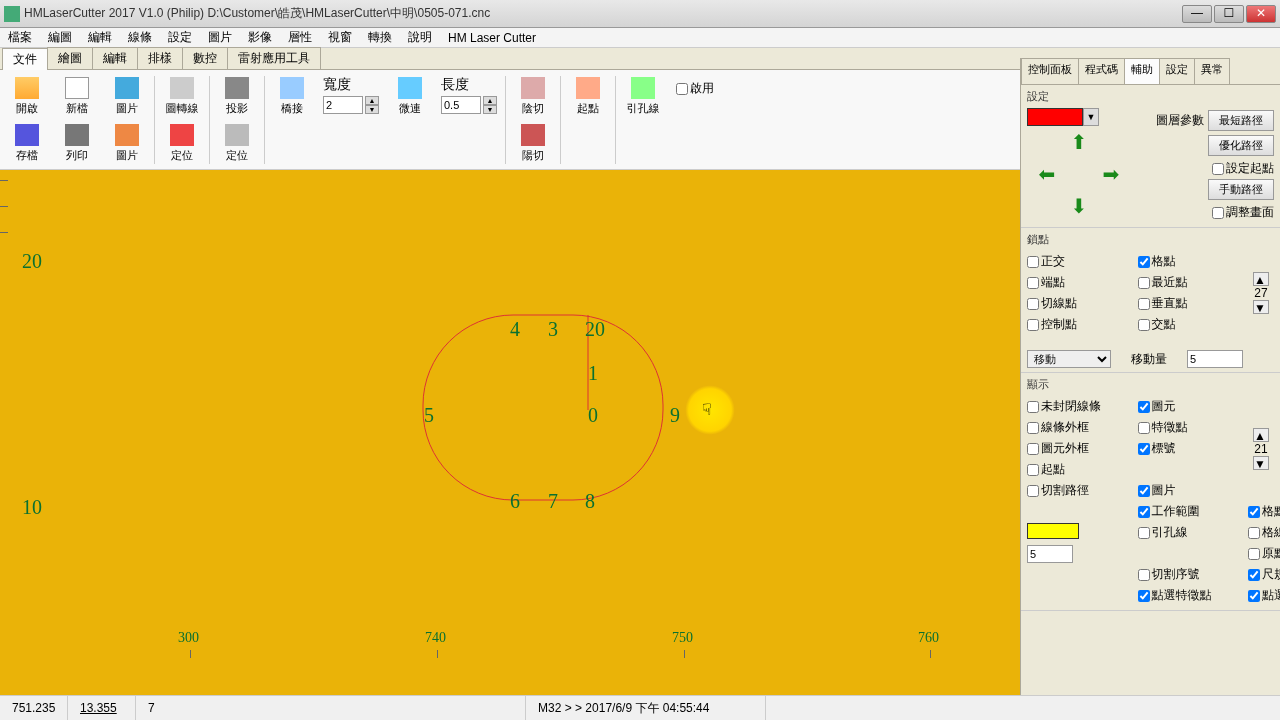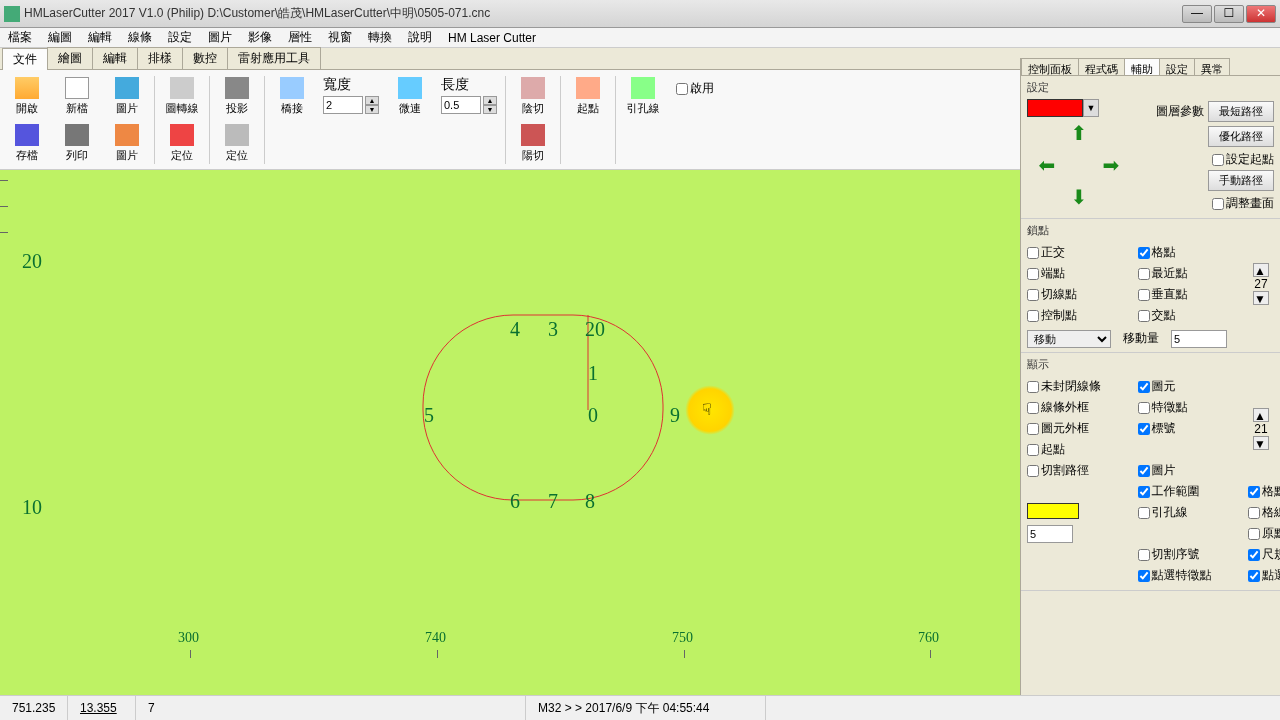--- a/index.html
+++ b/index.html
@@ -29,28 +29,28 @@
 .tbinput-group { display: flex; flex-direction: column; gap: 2px; padding: 4px 6px; }
 .tbinput-row { display: flex; align-items: center; gap: 2px; }
 .tbinput-row label { font-size: 14px; min-width: 26px; }
 .tbinput-row input { width: 40px; height: 18px; border: 1px solid #999; padding: 0 2px; font-size: 11px; }
 .spinbtns { display: flex; flex-direction: column; }
 .spinbtn { width: 14px; height: 9px; background: #ddd; border: 1px solid #999; font-size: 7px; line-height: 7px; text-align: center; cursor: pointer; }
 
 .checkbox-inline { display:flex; align-items:center; gap:2px; margin-left:8px; margin-top:8px; }
 .checkbox-inline input { width:12px; height:12px; }
 
-.workarea { position: absolute; top: 170px; left: 0; right: 260px; bottom: 25px; background: #bef264; }
+.workarea { position: absolute; top: 170px; left: 0; right: 260px; bottom: 25px; background: #eab308; }
 .canvas { position: absolute; inset: 0; }
 .shape-num { position:absolute; color:#0a7030; font-size:20px; font-family: serif; }
 .highlight { position:absolute; width:50px; height:50px; background: radial-gradient(#ffe600, #ffd400 60%, transparent 70%); border-radius:50%; }
 .cursor-hand { position:absolute; font-size:16px; }
 
 .rightpanel { position: absolute; top: 58px; right: 0; width: 260px; bottom: 25px; background: #ece9d8; border-left: 1px solid #aca899; }
-.rtabs { height: 18px; display: flex; border-bottom: 1px solid #aca899; background:#ece9d8; }
+.rtabs { height: 27px; display: flex; border-bottom: 1px solid #aca899; background:#ece9d8; }
 .rtab { padding: 3px 6px; border: 1px solid #aca899; border-bottom: none; margin-right: -1px; background: #ece9d8; cursor: pointer; font-size:11px; }
 .rtab.active { background: #fcfcfc; }
 .rsection { border-bottom: 1px solid #ccc; padding: 4px 6px; }
 .rsection .rhdr { font-size: 11px; color: #333; margin-bottom: 4px; }
 .color-swatch { width: 56px; height: 18px; background: #f00; border: 1px solid #333; display:inline-block; vertical-align:middle; }
 .dropdown-arrow { width:16px; height:18px; border:1px solid #999; background:#ddd; display:inline-flex; align-items:center; justify-content:center; vertical-align:middle; cursor:pointer; font-size:9px; }
 .rbutton { display:inline-block; padding: 2px 10px; border: 1px solid #999; background: linear-gradient(#fafafa,#ddd); cursor:pointer; font-size:11px; min-width:64px; text-align:center; margin-bottom:2px; }
 .arrow-pad { display: grid; grid-template-columns: 28px 28px 28px; grid-template-rows: 28px 28px 28px; gap:4px; margin: 2px 6px; }
 .arrow-btn { border: none; background: transparent; cursor:pointer; font-size:20px; display:flex; align-items:center; justify-content:center; }
 .arrow-btn.up { grid-column:2; grid-row:1; color:#1a8a1a; }
@@ -344,21 +344,21 @@
         </div>
       <div class="checkrow">
           <input type="checkbox" style="">
           <span>控制點</span>
         </div>
       <div class="checkrow">
           <input type="checkbox" style="">
           <span>交點</span>
         </div>
     </div>
-    <div style="display:flex; gap:12px; margin-top:4px; ">
+    <div style="display:flex; gap:20px; margin-top:15px; align-items:center;">
       <select style="width:84px;"><option>移動</option></select>
       <span>移動量</span>
       <input type="text" style="width: 56px;" value="5">
     </div>
   </div>
 
   <div class="rsection">
     <div class="rhdr">顯示</div>
     <div class="checkgrid">
       <div class="checkrow">

